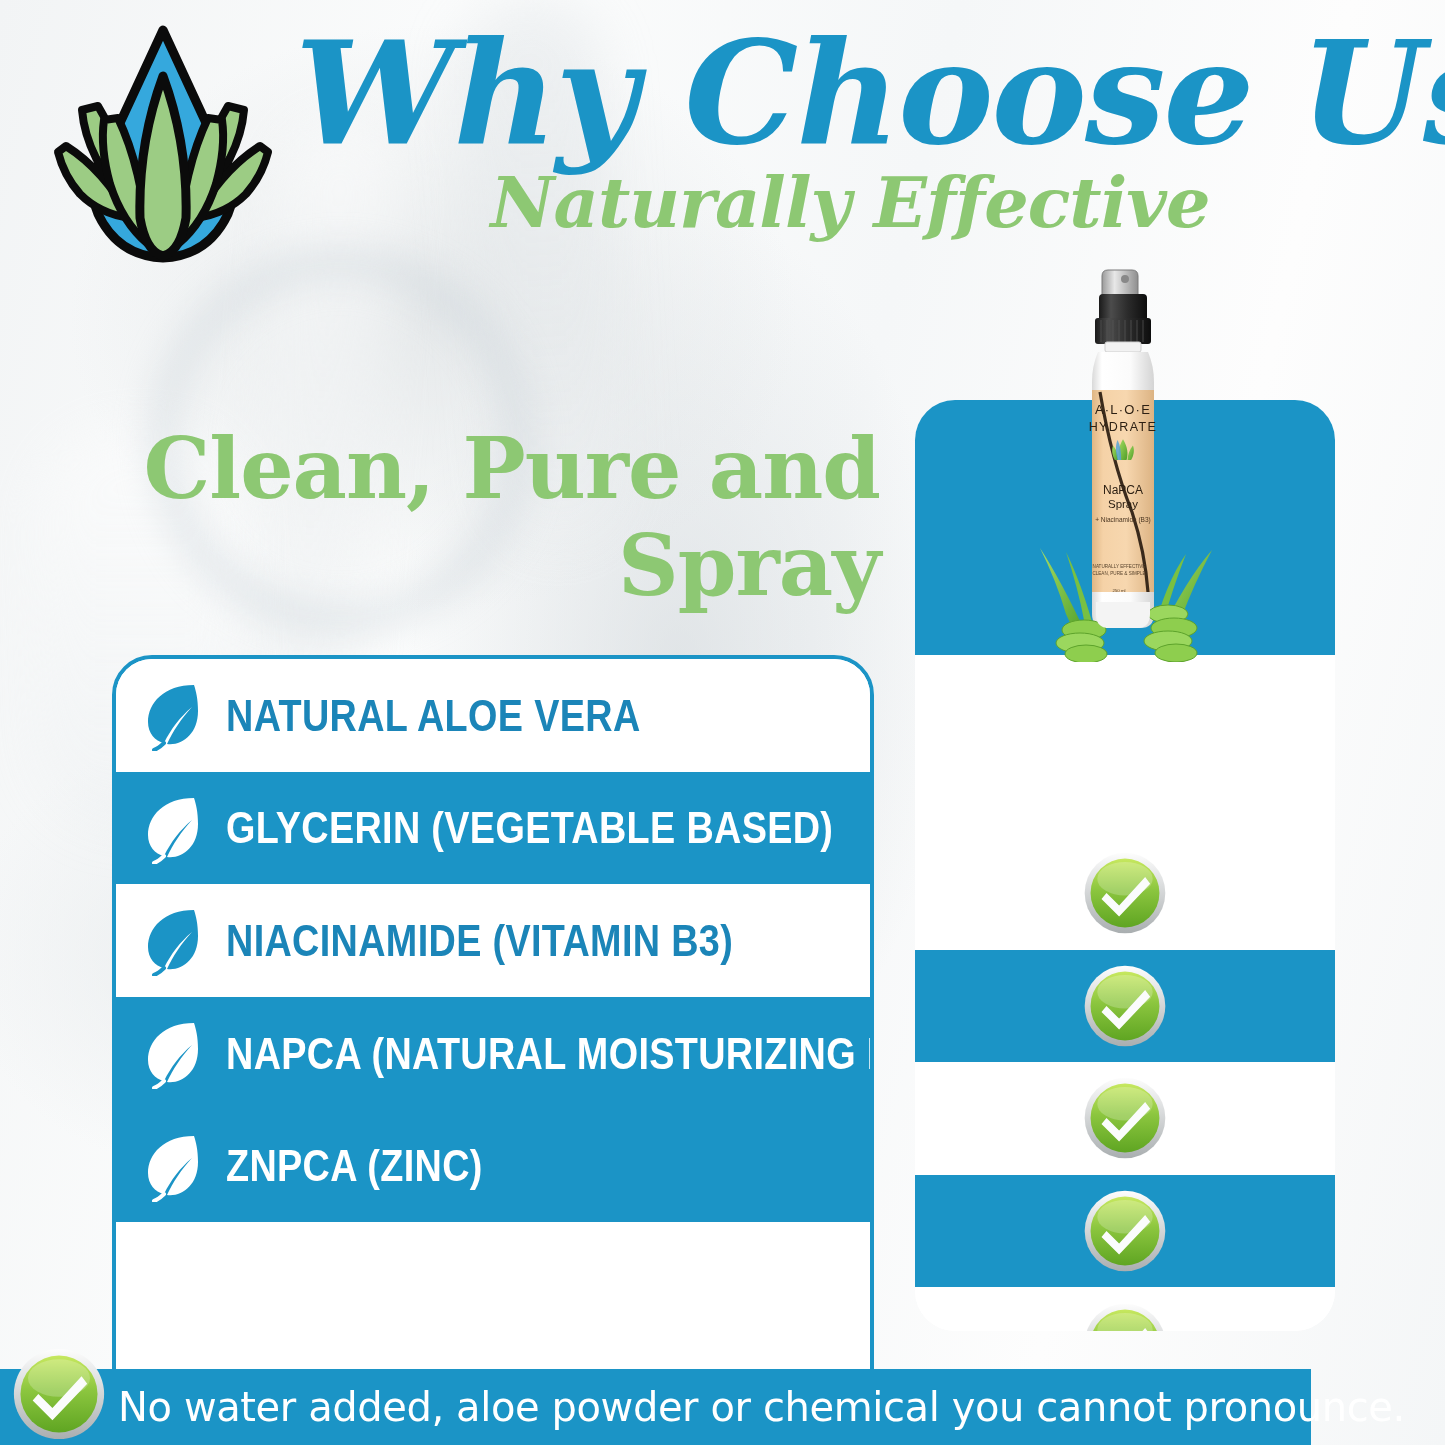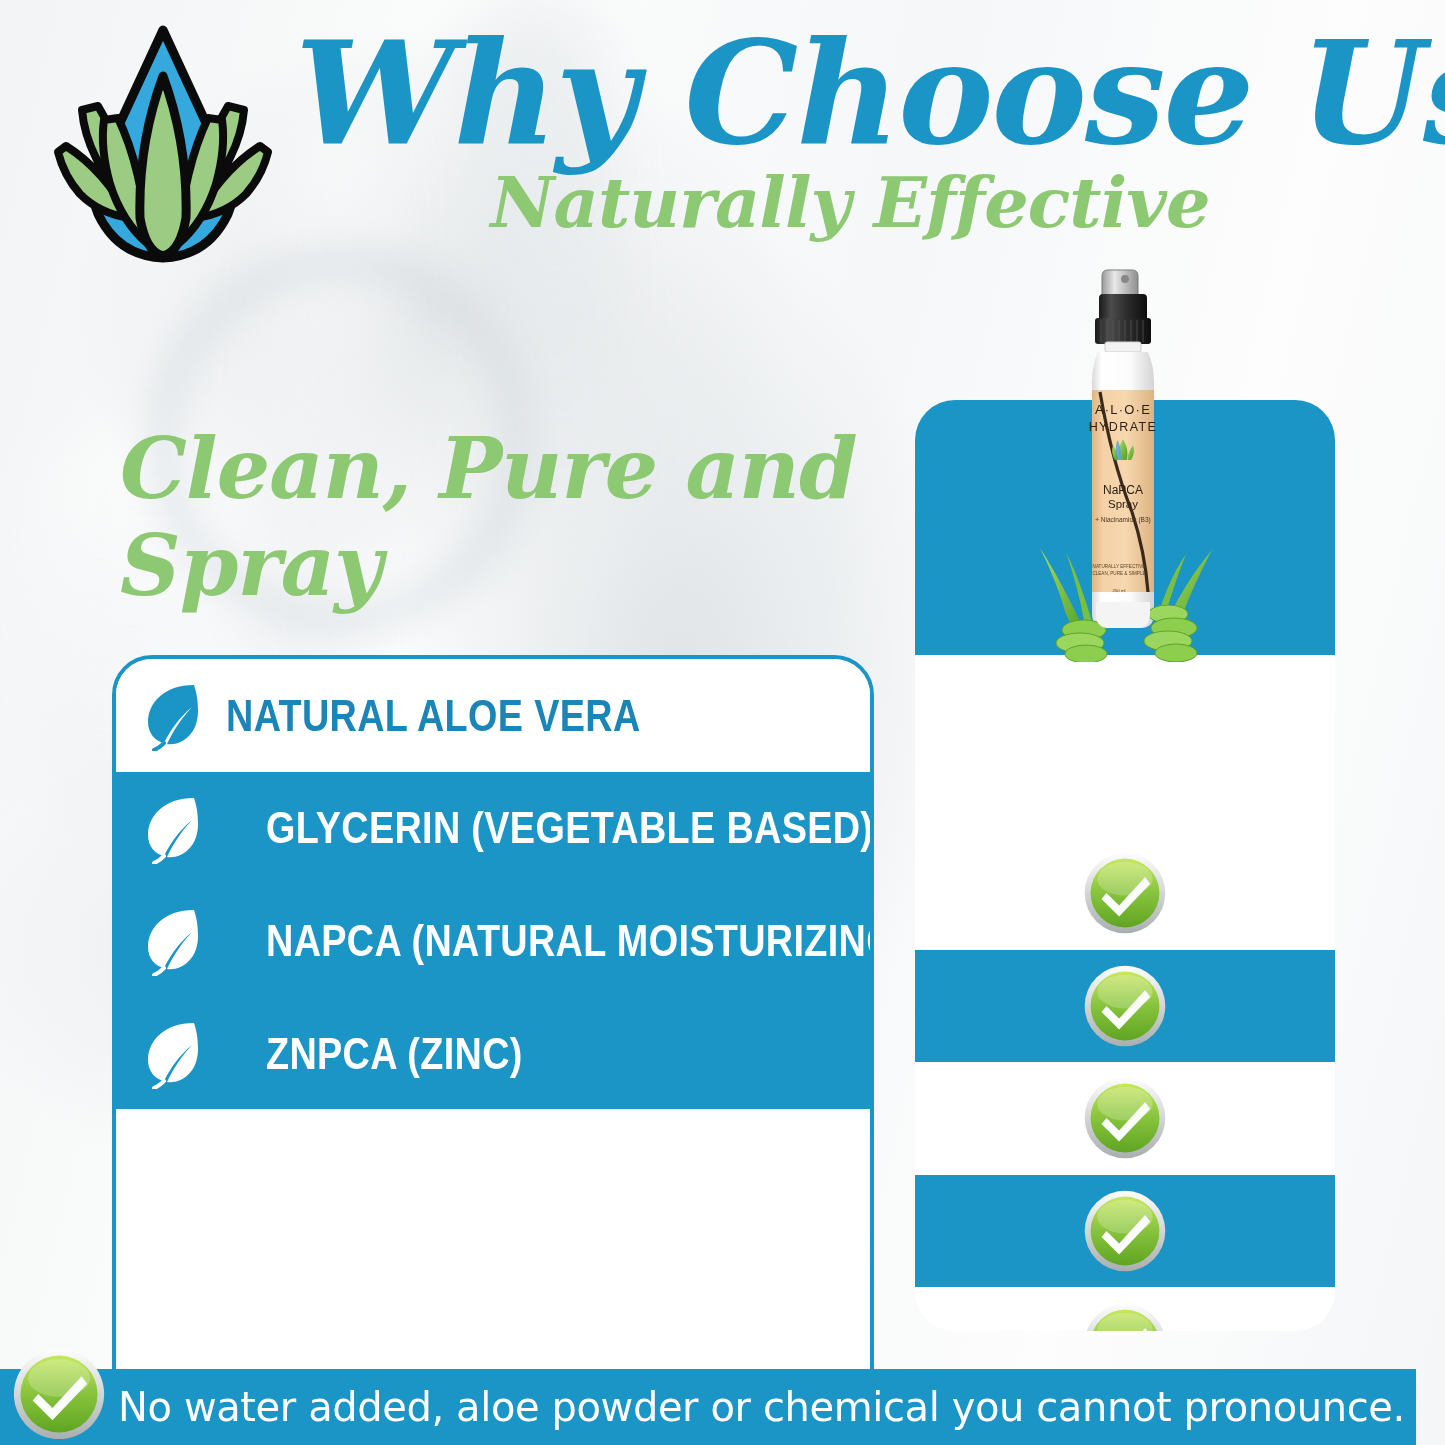--- a/index.html
+++ b/index.html
@@ -75,24 +75,23 @@
     line-height: 1.0;
     letter-spacing: -1px;
     white-space: nowrap;
   }
 
   
   .section-title {
     position: absolute;
     left: 120px; top: 420px;
     width: 760px;
-    text-align: left;
+    text-align: right;
     color: #8dc873;
     font-family: "DejaVu Serif", serif;
-    font-style: italic;
     font-weight: 700;
     font-size: 84px;
     line-height: 1.16;
     letter-spacing: -1px;
   }
 
   
   .ingredient-panel {
     position: absolute;
     left: 112px; top: 655px;
@@ -103,21 +102,21 @@
     background: #ffffff;
     box-sizing: border-box;
   }
   .ing-row {
     display: flex;
     align-items: center;
     height: 112.6px;
     padding-left: 28px;
     box-sizing: border-box;
   }
-  .ing-row.alt { background: #1b94c6; gap: 40px; }
+  .ing-row.alt { background: #1b94c6; }
   .ing-row.plain { background: #ffffff; }
 
   .leaf-icon { width: 58px; height: 72px; flex: 0 0 58px; margin-right: 24px; }
 
   .ing-label {
     font-family: "Liberation Sans Narrow", "Liberation Sans", sans-serif;
     font-weight: 700;
     font-size: 45px;
     letter-spacing: 0.4px;
     line-height: 1;
@@ -155,21 +154,21 @@
     position: absolute;
     left: 1000px; top: 262px;
     width: 250px; height: 400px;
     z-index: 4;
   }
 
   
   .footer-banner {
     position: absolute;
     left: 0; bottom: 0;
-    width: 1416px; height: 76px;
+    width: 1311px; height: 76px;
     background: #1b94c6;
     display: flex;
     align-items: center;
   }
   .footer-badge {
     position: absolute;
     left: 12px; top: -22px;
     width: 94px; height: 94px;
     z-index: 6;
   }
@@ -230,20 +229,27 @@
     </div>
 
     <div class="ing-row alt">
       <svg class="leaf-icon" viewBox="0 0 58 72">
         <path d="M50 6 C20 6 4 24 4 43 C4 54 11 62 20 64 C27 50 36 38 48 28 C37 40 29 52 23 65 C38 67 54 55 54 32 C54 20 52 12 50 6 Z" fill="#ffffff"></path>
         <path d="M20 64 C16 68 13 70 10 71" stroke="#ffffff" stroke-width="4" fill="none" stroke-linecap="round"></path>
       </svg>
       <span class="ing-label">GLYCERIN (VEGETABLE BASED)</span>
     </div>
 
+    <div class="ing-row plain">
+      <svg class="leaf-icon" viewBox="0 0 58 72">
+        <path d="M50 6 C20 6 4 24 4 43 C4 54 11 62 20 64 C27 50 36 38 48 28 C37 40 29 52 23 65 C38 67 54 55 54 32 C54 20 52 12 50 6 Z" fill="#1b94c6"></path>
+        <path d="M20 64 C16 68 13 70 10 71" stroke="#1b94c6" stroke-width="4" fill="none" stroke-linecap="round"></path>
+      </svg>
+      <span class="ing-label">NIACINAMIDE (VITAMIN B3)</span>
+    </div>
 
     <div class="ing-row alt">
       <svg class="leaf-icon" viewBox="0 0 58 72">
         <path d="M50 6 C20 6 4 24 4 43 C4 54 11 62 20 64 C27 50 36 38 48 28 C37 40 29 52 23 65 C38 67 54 55 54 32 C54 20 52 12 50 6 Z" fill="#ffffff"></path>
         <path d="M20 64 C16 68 13 70 10 71" stroke="#ffffff" stroke-width="4" fill="none" stroke-linecap="round"></path>
       </svg>
       <span class="ing-label">NAPCA (NATURAL MOISTURIZING FACTOR)</span>
     </div>
 
 

